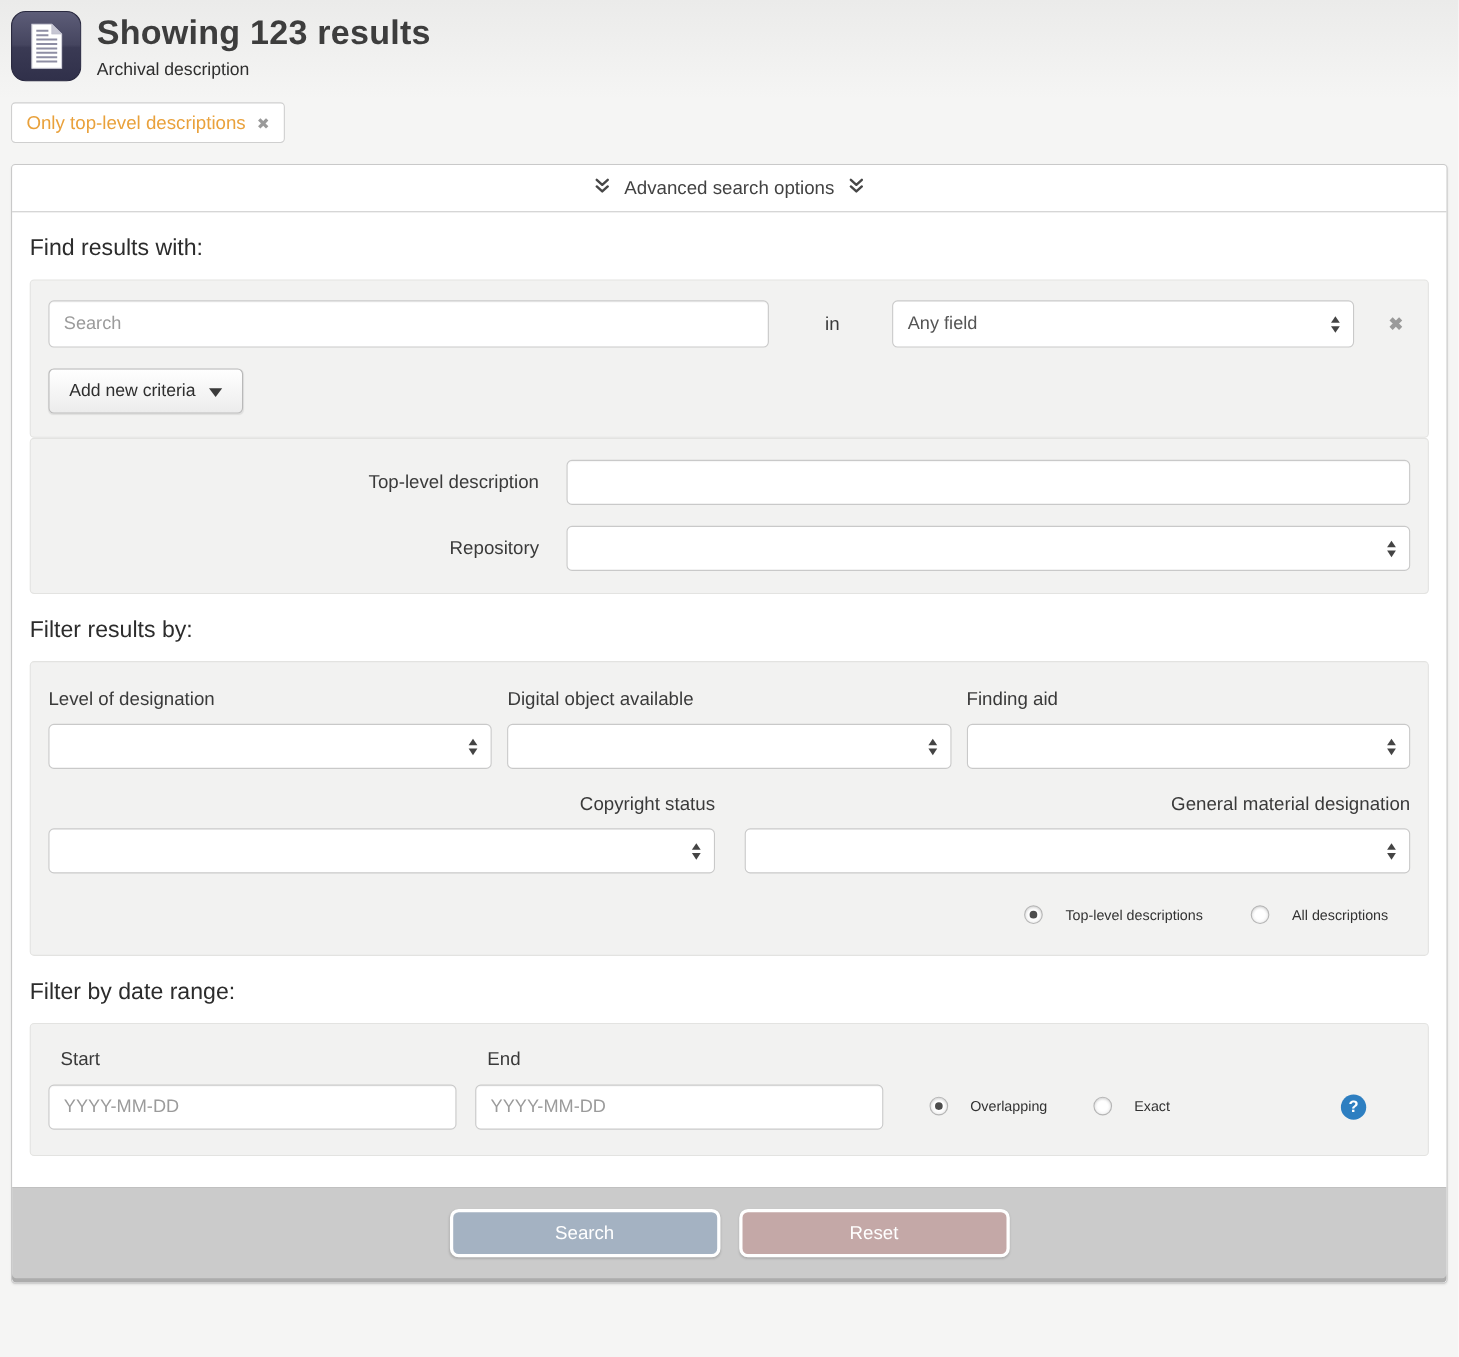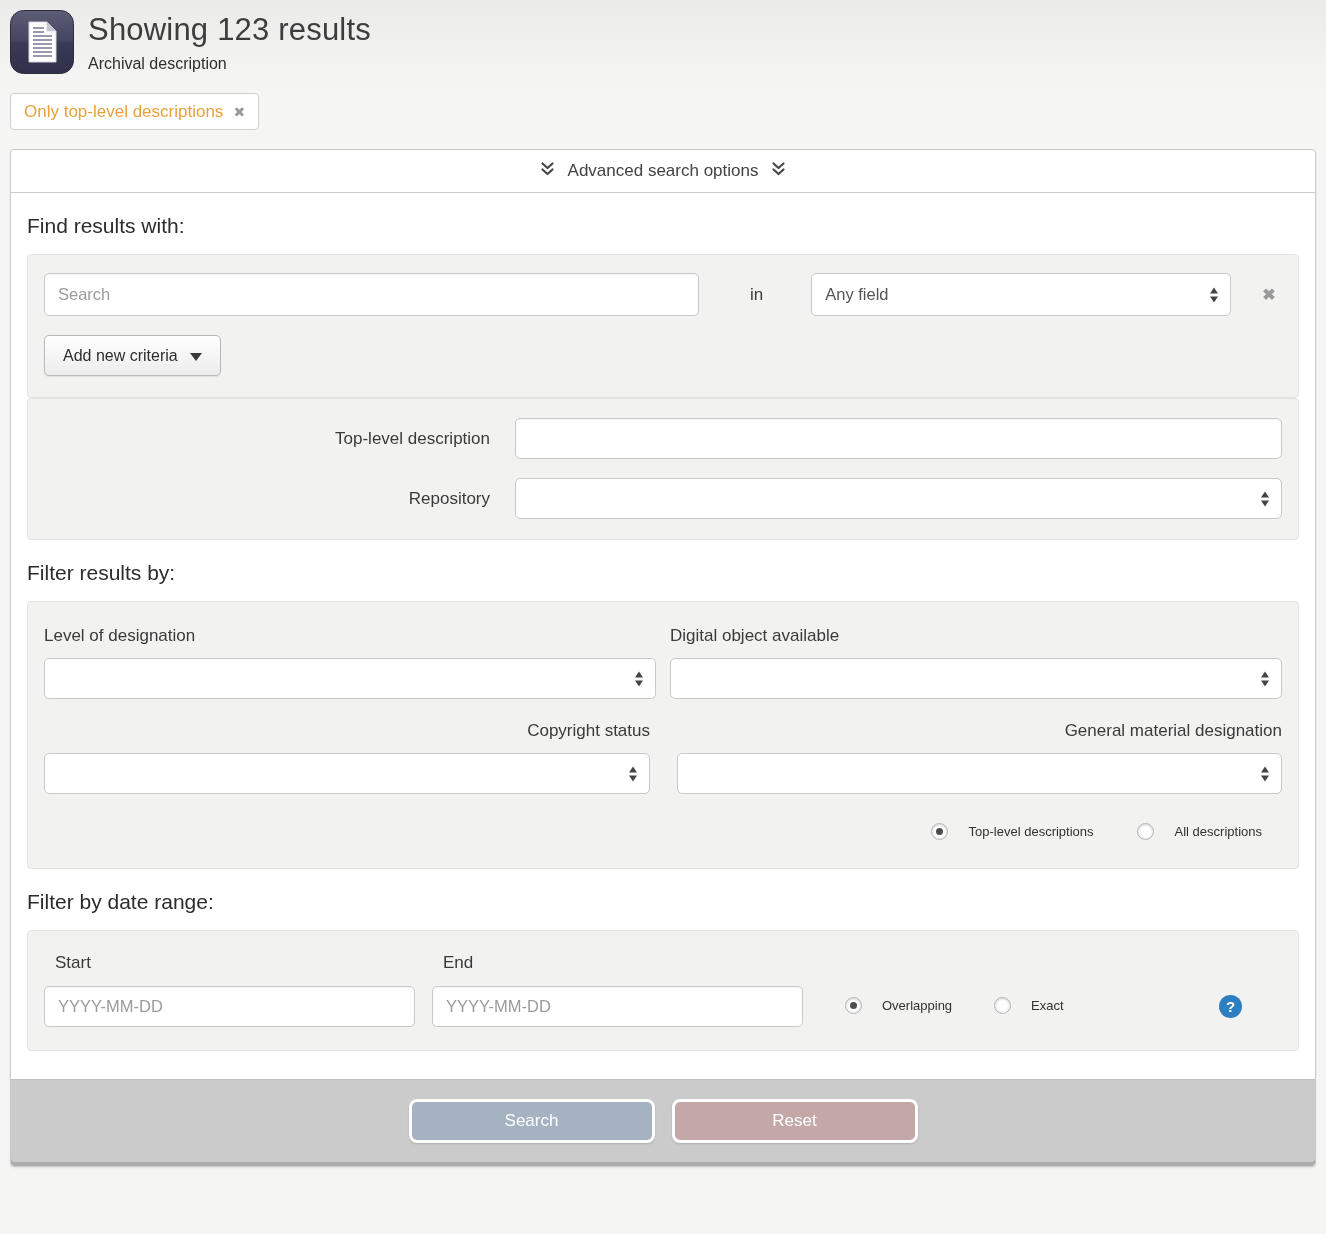--- a/index.html
+++ b/index.html
@@ -10,21 +10,21 @@
     background: linear-gradient(#ebebea, #f5f5f4 90px);
     color: #333;
     overflow: hidden;
   }
   .page { padding: 10px 10px 0 10px; }
 
   
   .header { display: flex; align-items: flex-start; }
   .app-icon { width: 64px; height: 64px; flex: 0 0 64px; }
   .header-text { margin-left: 14px; padding-top: 2px; }
-  .page-title { font-size: 31px; font-weight: 400; color: #3d3d3d; letter-spacing: 0.2px; text-align: right; }
+  .page-title { font-size: 31px; font-weight: 700; color: #3d3d3d; letter-spacing: 0.2px; text-align: right; }
   .page-subtitle { font-size: 16px; color: #2e2e2e; margin-top: 7px; }
 
   .filter-tag {
     display: inline-flex; align-items: center;
     margin-top: 19px; margin-left: 0;
     height: 37px; padding: 0 13px;
     background: #fff; border: 1px solid #cfcfcf; border-radius: 4px;
     font-size: 17px; color: #e9a13b;
   }
   .tag-close { margin-left: 10px; color: #9a9a9a; font-size: 14px; cursor: pointer; }
@@ -297,20 +297,30 @@
           <div class="fcol">
             <div class="flabel">Digital object available</div>
             <div class="sel fsel">
               <span></span>
               <span class="spinner">
                   <i class="up"></i>
                   <i class="dn"></i>
                 </span>
             </div>
           </div>
+          <div class="fcol">
+            <div class="flabel">Finding aid</div>
+            <div class="sel fsel">
+              <span></span>
+              <span class="spinner">
+                  <i class="up"></i>
+                  <i class="dn"></i>
+                </span>
+            </div>
+          </div>
         </div>
         <div class="filter-grid2">
           <div class="fcol-copyright">
             <div class="flabel">Copyright status</div>
             <div class="sel fsel">
               <span></span>
               <span class="spinner">
                   <i class="up"></i>
                   <i class="dn"></i>
                 </span>

